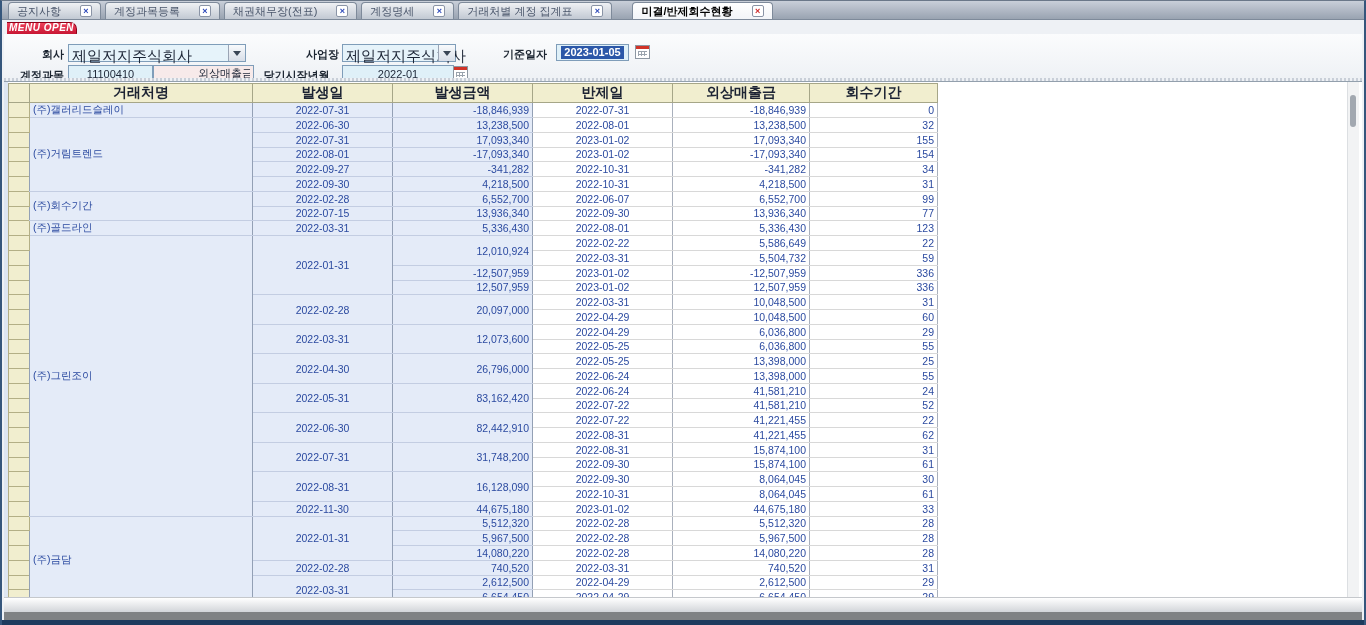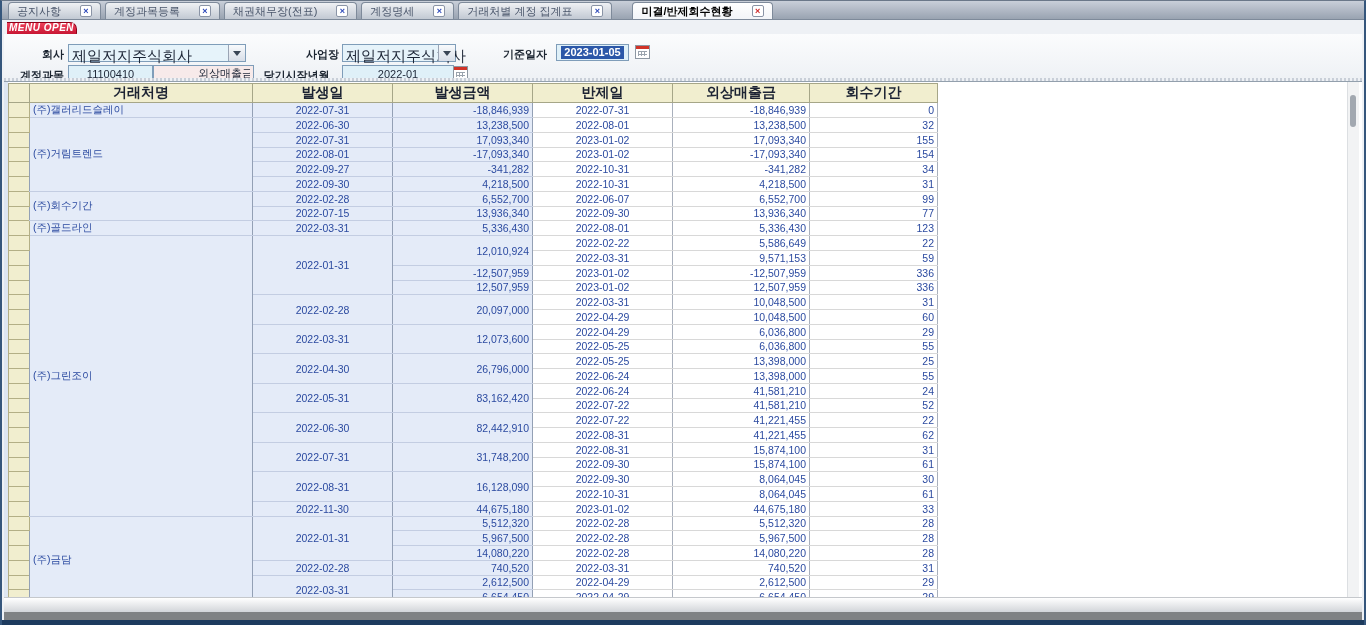--- a/index.html
+++ b/index.html
@@ -261,21 +261,21 @@
             <td class="name" rowspan="19">(주)그린조이</td>
             <td class="odate" rowspan="4">2022-01-31</td>
             <td class="oamt" rowspan="2">12,010,924</td>
             <td class="sdate">2022-02-22</td>
             <td class="samt">5,586,649</td>
             <td class="days">22</td>
           </tr>
           <tr class="data-row">
             <td class="sel"></td>
             <td class="sdate">2022-03-31</td>
-            <td class="samt">9,571,153</td>
+            <td class="samt">5,504,732</td>
             <td class="days">59</td>
           </tr>
           <tr class="data-row">
             <td class="sel"></td>
             <td class="oamt" rowspan="1">-12,507,959</td>
             <td class="sdate">2023-01-02</td>
             <td class="samt">-12,507,959</td>
             <td class="days">336</td>
           </tr>
           <tr class="data-row">

